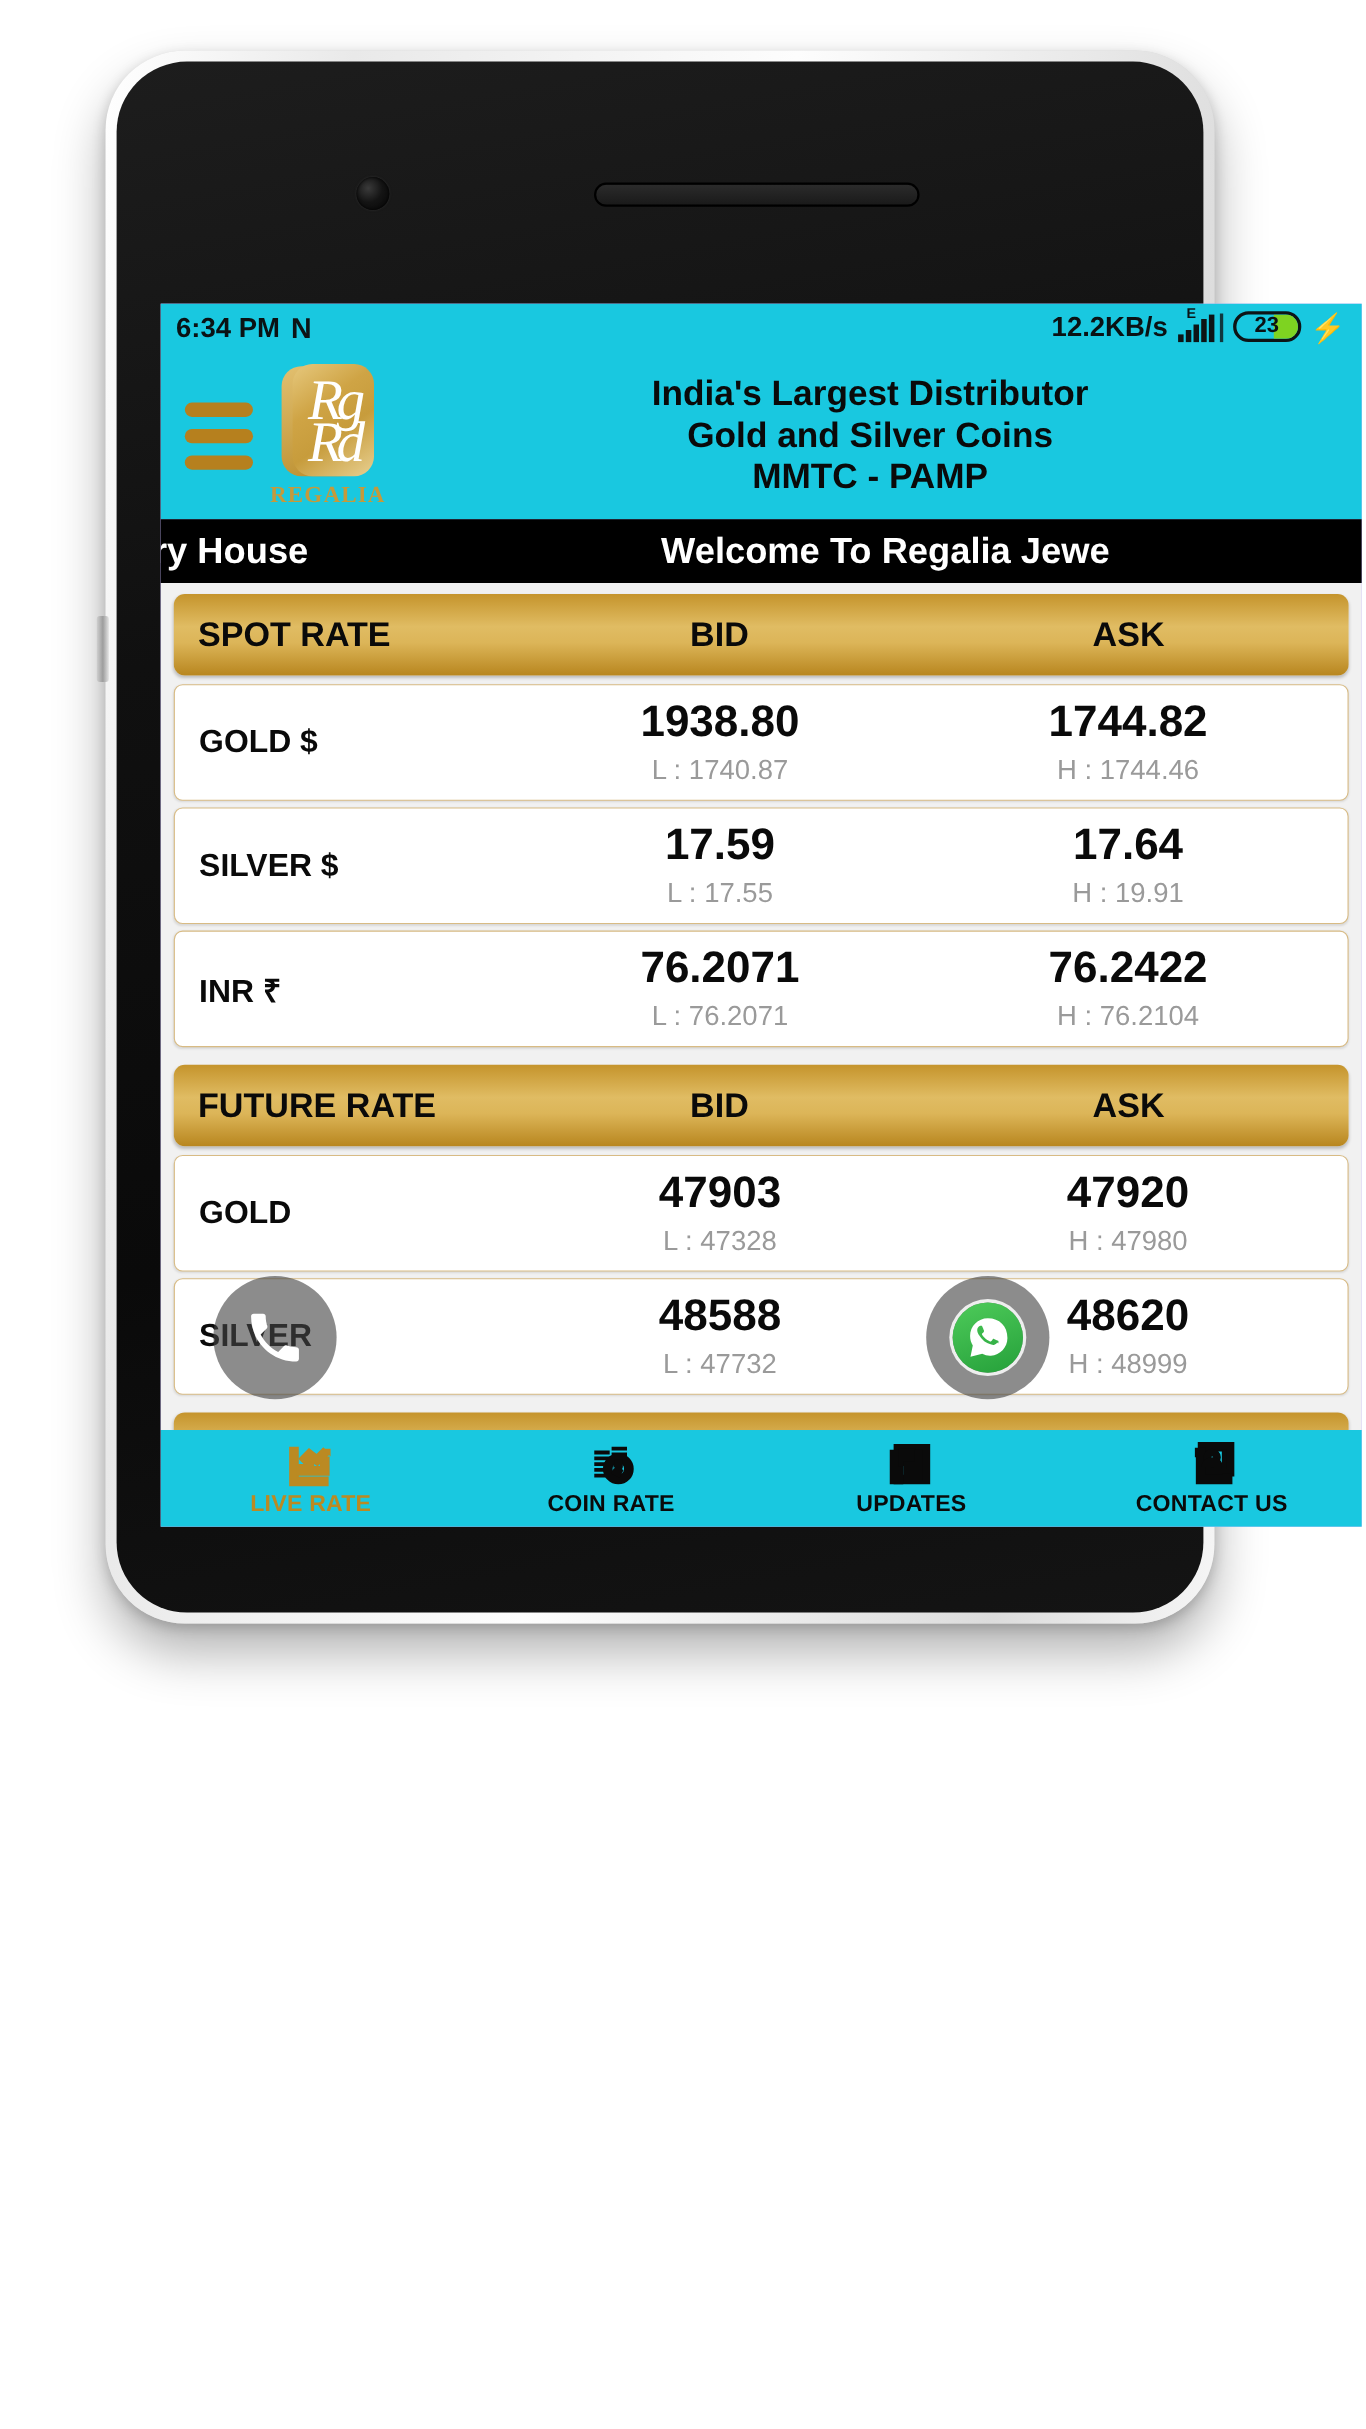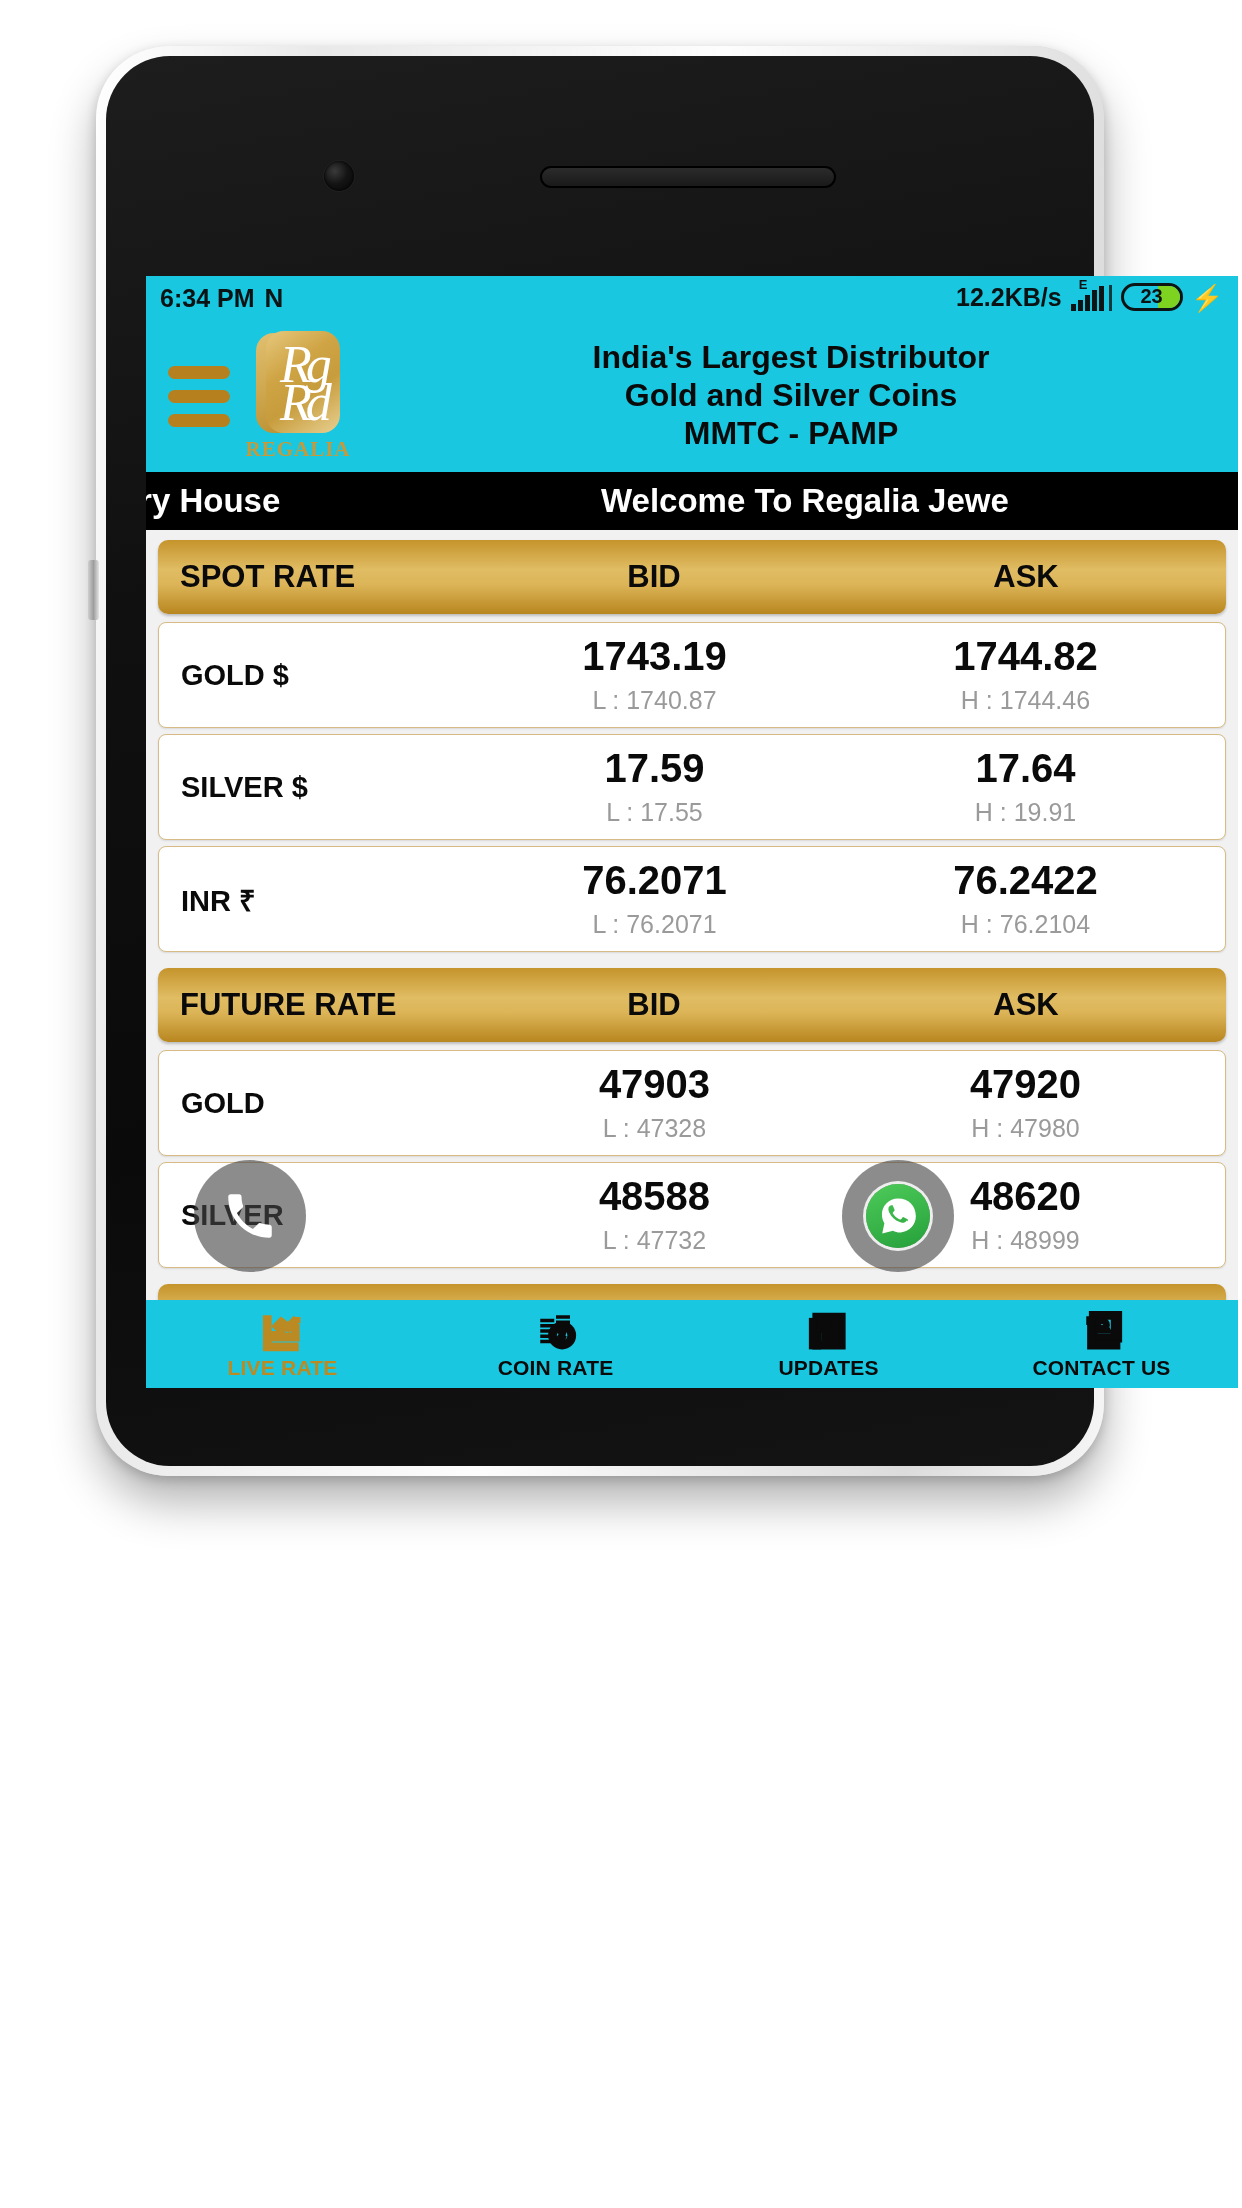--- a/index.html
+++ b/index.html
@@ -265,21 +265,21 @@
   <div id="content">
     <div id="sections-host">
         <div class="section-header">
           <div class="c-name">SPOT RATE</div>
           <div class="c-bid">BID</div>
           <div class="c-ask">ASK</div>
         </div>
         <div class="rate-row">
           <div class="c-name">GOLD $</div>
           <div class="c-val c-bid">
-            <div class="big">1743.19</div>
+            <div class="big">1938.80</div>
             <div class="sub">L : 1740.87</div>
           </div>
           <div class="c-val c-ask">
             <div class="big">1744.82</div>
             <div class="sub">H : 1744.46</div>
           </div>
         </div>
         <div class="rate-row">
           <div class="c-name">SILVER $</div>
           <div class="c-val c-bid">

